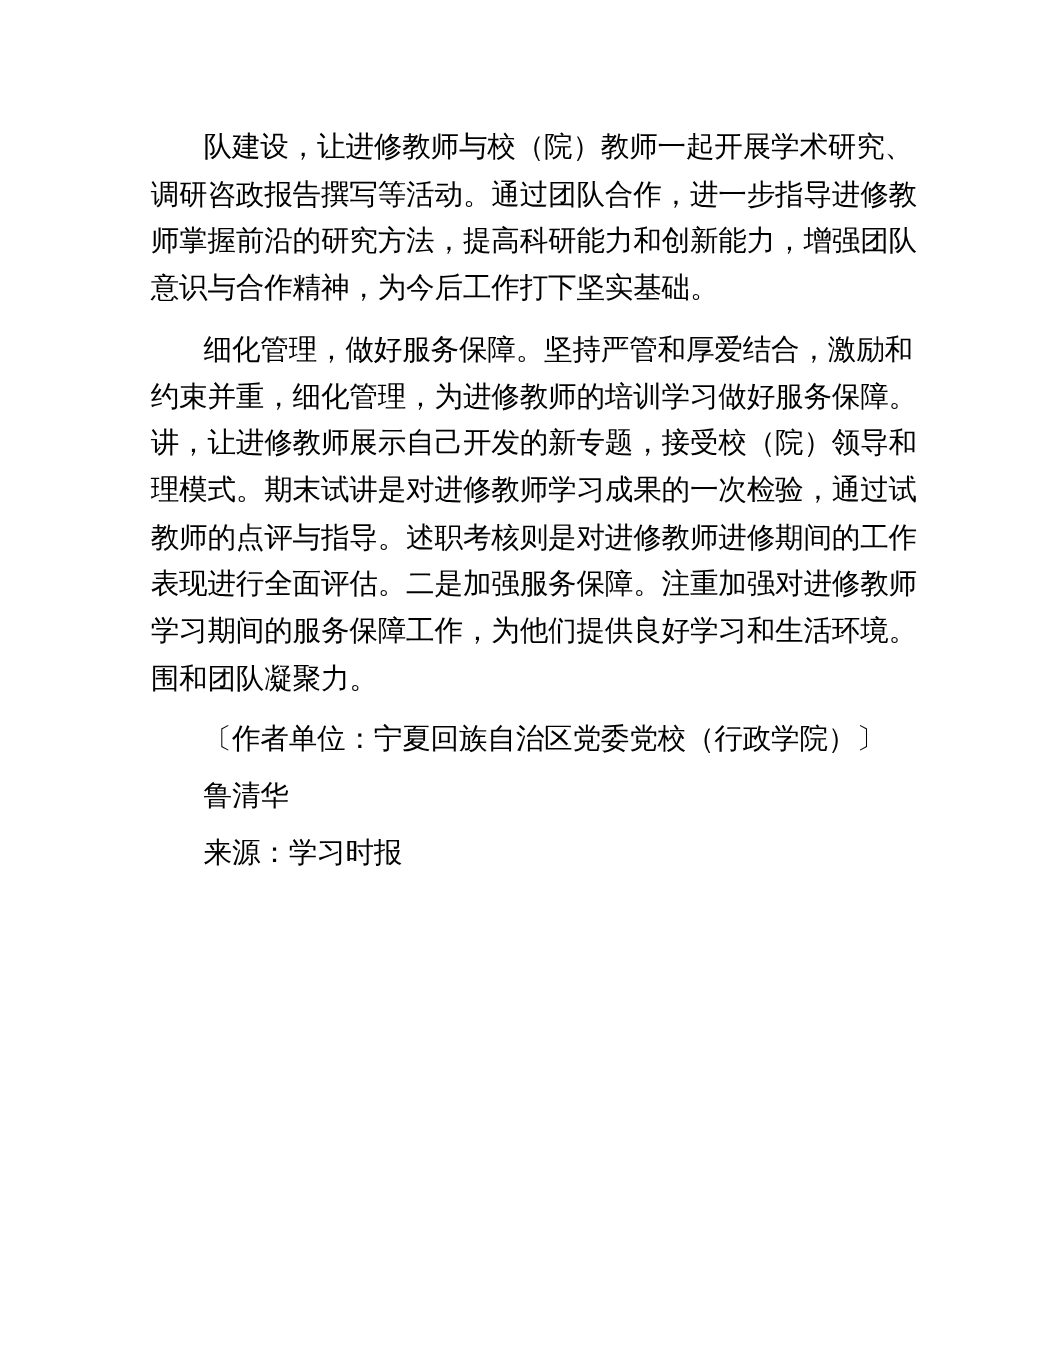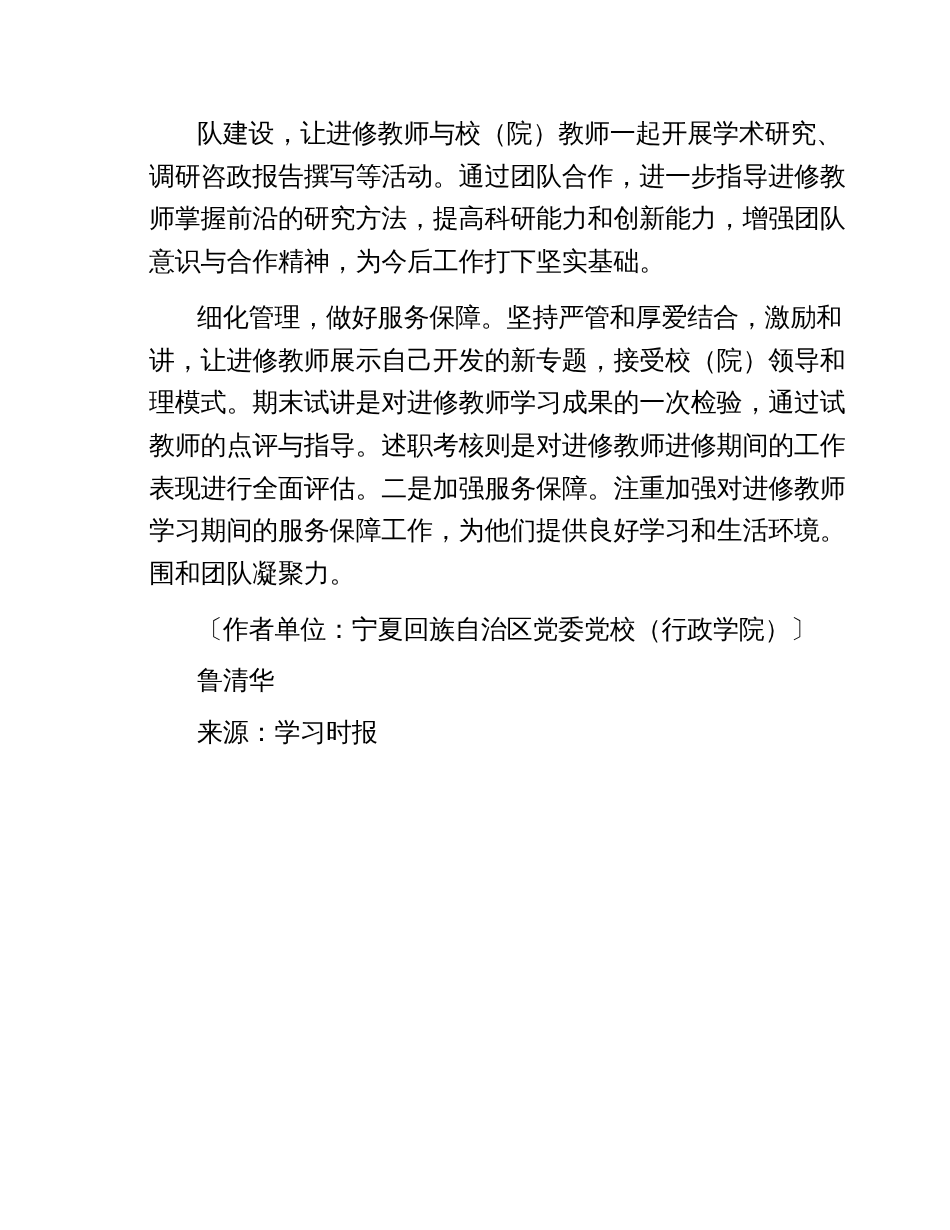--- a/index.html
+++ b/index.html
@@ -16,21 +16,20 @@
   }
   .doc-page {
     box-sizing: border-box;
     width: 950px;
     height: 1230px;
     padding: 112px 110px 0 137px;
     background: #ffffff;
   }
   .doc-body {
     width: 700px;
-    margin-left: 12px;
   }
   .para {
     margin: 0 0 13px 0;
   }
   .para-meta {
     margin: 0 0 9px 0;
   }
   .line {
     font-size: 26px;
     line-height: 42.7px;
@@ -50,20 +49,21 @@
 
     <div class="para">
       <div class="line indent">队建设，让进修教师与校（院）教师一起开展学术研究、</div>
       <div class="line">调研咨政报告撰写等活动。通过团队合作，进一步指导进修教</div>
       <div class="line">师掌握前沿的研究方法，提高科研能力和创新能力，增强团队</div>
       <div class="line">意识与合作精神，为今后工作打下坚实基础。</div>
     </div>
 
     <div class="para">
       <div class="line indent">细化管理，做好服务保障。坚持严管和厚爱结合，激励和</div>
+      <div class="line">约束并重，细化管理，为进修教师的培训学习做好服务保障。</div>
       <div class="line">讲，让进修教师展示自己开发的新专题，接受校（院）领导和</div>
       <div class="line">理模式。期末试讲是对进修教师学习成果的一次检验，通过试</div>
       <div class="line">教师的点评与指导。述职考核则是对进修教师进修期间的工作</div>
       <div class="line">表现进行全面评估。二是加强服务保障。注重加强对进修教师</div>
       <div class="line">学习期间的服务保障工作，为他们提供良好学习和生活环境。</div>
       <div class="line">围和团队凝聚力。</div>
     </div>
 
     <div class="para para-meta">
       <div class="line indent">〔作者单位：宁夏回族自治区党委党校（行政学院）〕</div>

